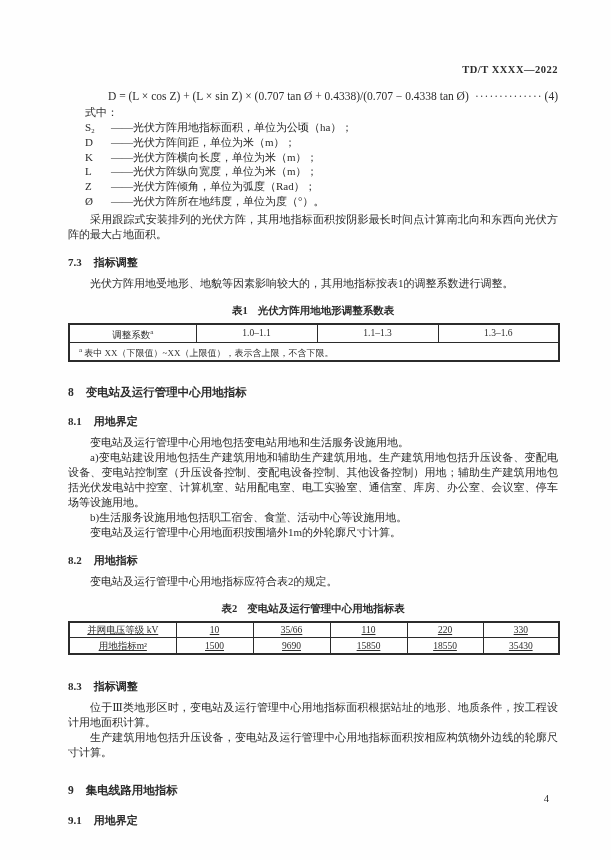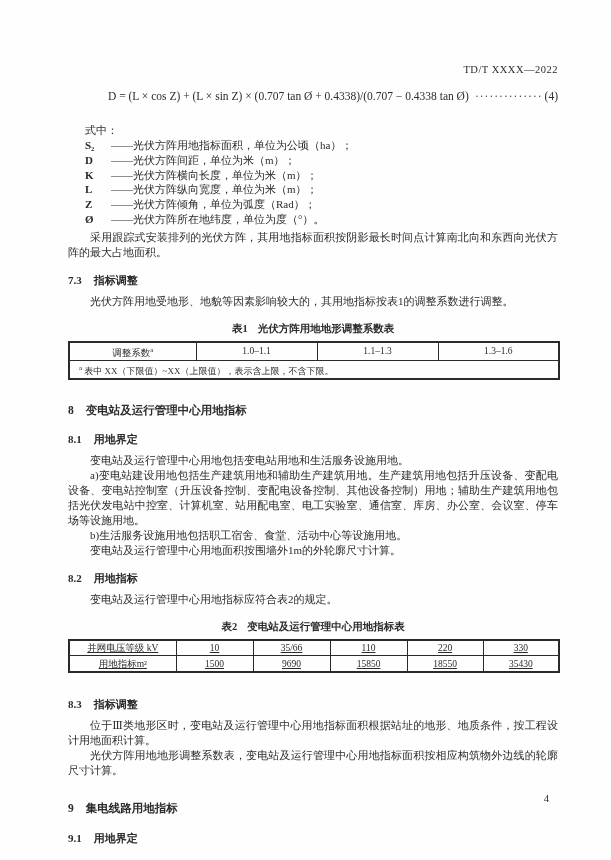--- a/index.html
+++ b/index.html
@@ -8,35 +8,35 @@
     position: relative;
     width: 611px; height: 860px;
     margin: 0 auto;
     background: #fefefe;
     color: #2b2b2b;
     font-family: "Liberation Serif", "DejaVu Serif", serif;
     overflow: hidden;
   }
   .content { padding: 64px 53px 0 68px; }
 
-  .page-header { text-align: right; font-size: 10.5px; font-weight: normal; letter-spacing: 0.5px; }
+  .page-header { text-align: right; font-size: 10.5px; font-weight: bold; letter-spacing: 0.5px; }
 
   .formula-row {
     margin-top: 15px; padding-left: 40px;
     display: flex; align-items: center;
     font-size: 11.5px; white-space: nowrap;
   }
   .f-expr { flex: 0 0 auto; }
   .f-dots { flex: 1 1 auto; overflow: hidden; color: #444; letter-spacing: 1px; padding: 0 2px; text-align: right; }
   .f-num { flex: 0 0 auto; }
 
-  .where-label { margin-top: 21px; padding-left: 17px; font-size: 11px; line-height: 15px; }
+  .where-label { margin-top: 3px; padding-left: 17px; font-size: 11px; line-height: 15px; }
 
   .sym-item { display: flex; padding-left: 17px; font-size: 11px; line-height: 14.8px; }
-  .sym { flex: 0 0 26px; font-weight: bold; }
+  .sym { flex: 0 0 26px; }
   .sym-desc { flex: 1; }
 
   .para {
     font-size: 11px; line-height: 15px;
     text-indent: 2em; text-align: justify;
   }
   .mt4 { margin-top: 3px; }
   .mt8 { margin-top: 7px; }
 
   .heading { display: flex; font-weight: bold; font-size: 11px; line-height: 14px; margin-top: 13px; }
@@ -181,21 +181,21 @@
         <td>35430</td>
       </tr>
     </tbody>
       </table>
 
     <div class="heading" style="margin-top:24px">
       <span class="h-num">8.3</span>
       <span class="h-title">指标调整</span>
     </div>
     <p class="para mt8">位于Ⅲ类地形区时，变电站及运行管理中心用地指标面积根据站址的地形、地质条件，按工程设计用地面积计算。</p>
-    <p class="para">光伏方阵用地地形调整系数表，变电站及运行管理中心用地指标面积按相应构筑物外边线的轮廓尺寸计算。</p>
+    <p class="para">生产建筑用地包括升压设备，变电站及运行管理中心用地指标面积按相应构筑物外边线的轮廓尺寸计算。</p>
 
     <div class="heading lvl1">
       <span class="h-num">9</span>
       <span class="h-title">集电线路用地指标</span>
     </div>
 
     <div class="heading" style="margin-top:16px">
       <span class="h-num">9.1</span>
       <span class="h-title">用地界定</span>
     </div>

